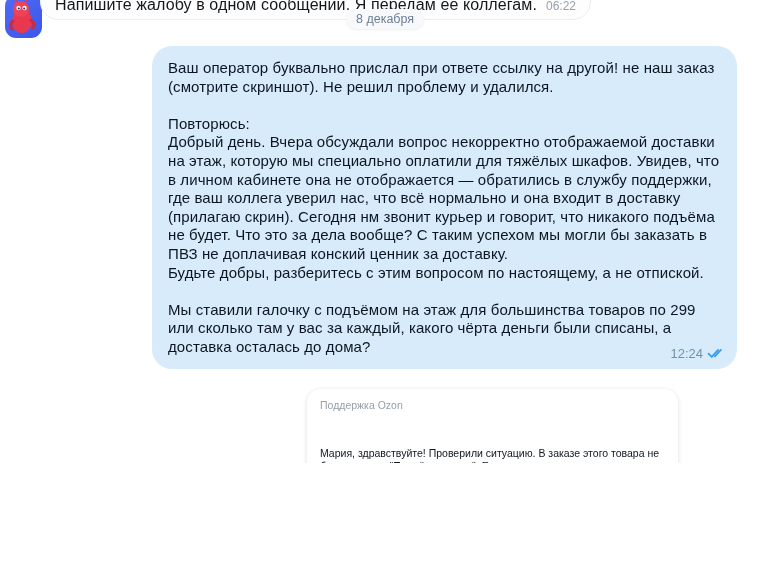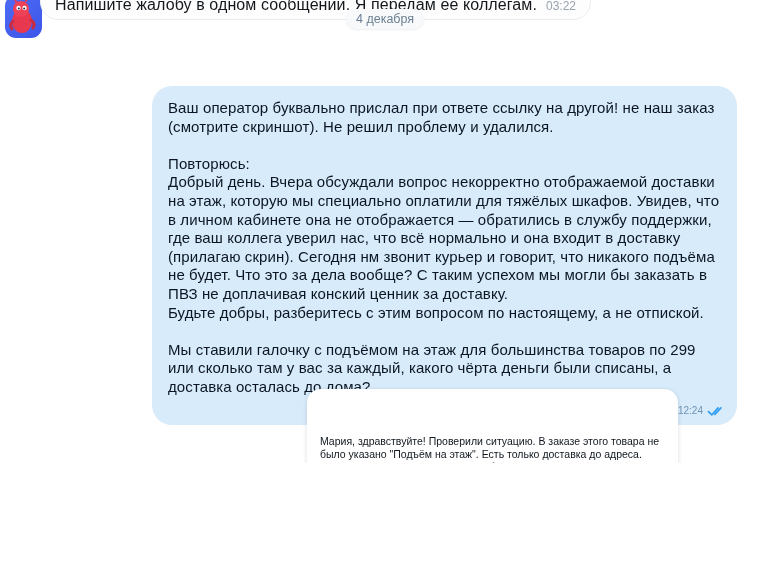--- a/index.html
+++ b/index.html
@@ -25,30 +25,30 @@
 
   .date-pill{
     position:absolute;left:346px;top:9px;z-index:3;
     background:#f7f9fb;border-radius:12px;padding:3px 10px;
     font-size:12.5px;color:#6b7f92;box-shadow:0 1px 2px rgba(30,40,60,.08);
   }
 
   
   .bubble-out{
     position:absolute;left:152px;top:46px;width:585px;box-sizing:border-box;
-    border-radius:20px;background:#d8ebfa;padding:13px 16px 28px 16px;margin-top:40px;
+    border-radius:20px;background:#d8ebfa;padding:13px 16px 12px 16px;
   }
   .msg-out{
     font-size:15px;line-height:18.6px;color:#0c1622;
     white-space:pre-wrap;font-weight:500;letter-spacing:.1px;
   }
   .meta-out{
     position:absolute;right:13px;bottom:8px;display:flex;align-items:center;gap:3px;
   }
-  .meta-out span{font-size:10px;color:#6f93b2;}
+  .meta-out span{font-size:13px;color:#6f93b2;}
 
   
   .support-card{
     position:absolute;left:307px;top:389px;width:371px;height:104px;box-sizing:border-box;
     background:#ffffff;border-radius:14px;box-shadow:0 1px 4px rgba(25,35,50,.16);
     padding:10px 13px 14px 13px;
   }
   .support-sender{font-size:10.5px;color:#94a0aa;margin-bottom:5px;}
   .support-body{font-size:10.5px;line-height:13.2px;color:#10171e;white-space:pre-wrap;font-weight:500;margin-top:36px;}
   .support-time{position:absolute;right:21px;bottom:5px;font-size:9px;color:#a7aeb5;}
@@ -109,43 +109,44 @@
       <circle cx="19.5" cy="13" r="2.2" fill="#ffffff"></circle>
       <circle cx="13.8" cy="13.4" r="1" fill="#22264a"></circle>
       <circle cx="19.2" cy="13.4" r="1" fill="#22264a"></circle>
       <path d="M8 26 Q4 30 7 34" stroke="#c92b42" stroke-width="3" fill="none" stroke-linecap="round"></path>
       <path d="M26 25 Q31 29 28 33" stroke="#c92b42" stroke-width="3" fill="none" stroke-linecap="round"></path>
     </svg>
   </div>
 
   <div class="bubble-in">
     <span class="msg-in">Напишите жалобу в одном сообщении. Я передам ее коллегам.</span>
-    <span class="time-in">03:22</span>
-  </div>
-
-  <div class="date-pill">4 декабря</div>
+    <span class="time-in">06:22</span>
+  </div>
+
+  <div class="date-pill">8 декабря</div>
 
   <div class="bubble-out">
     <div class="msg-out">Ваш оператор буквально прислал при ответе ссылку на другой! не наш заказ (смотрите скриншот). Не решил проблему и удалился.
 
 Повторюсь:
 Добрый день. Вчера обсуждали вопрос некорректно отображаемой доставки на этаж, которую мы специально оплатили для тяжёлых шкафов. Увидев, что в личном кабинете она не отображается — обратились в службу поддержки, где ваш коллега уверил нас, что всё нормально и она входит в доставку (прилагаю скрин). Сегодня нм звонит курьер и говорит, что никакого подъёма не будет. Что это за дела вообще? С таким успехом мы могли бы заказать в ПВЗ не доплачивая конский ценник за доставку.
 Будьте добры, разберитесь с этим вопросом по настоящему, а не отпиской.
 
 Мы ставили галочку с подъёмом на этаж для большинства товаров по 299 или сколько там у вас за каждый, какого чёрта деньги были списаны, а доставка осталась до дома?</div>
     <div class="meta-out">
       <span>12:24</span>
       <svg width="18" height="12" viewBox="0 0 15 12">
         <path d="M1 6.6 L4.3 9.9 L10.6 2.9" stroke="#2f9df1" stroke-width="1.7" fill="none" stroke-linecap="round" stroke-linejoin="round"></path>
         <path d="M7.4 9.3 L13.4 2.9" stroke="#2f9df1" stroke-width="1.7" fill="none" stroke-linecap="round"></path>
       </svg>
     </div>
   </div>
 
   <div class="support-card">
+    <div class="support-sender">Поддержка Ozon</div>
     <div class="support-body">Мария, здравствуйте! Проверили ситуацию. В заказе этого товара не было указано "Подъём на этаж". Есть только доставка до адреса. Остальные моменты доставки необходимо уточнять у продавца и службы перевозки. Компенсация в этом случае не рассматривается.
 
 При возникновении дополнительных вопросов, пожалуйста, напишите нам в чат.</div>
     <div class="support-time">12:19</div>
   </div>
 
   <div class="attachment">
     <div class="att-link-bar"></div>
     <div class="att-title">Оформление заказа</div>
 

